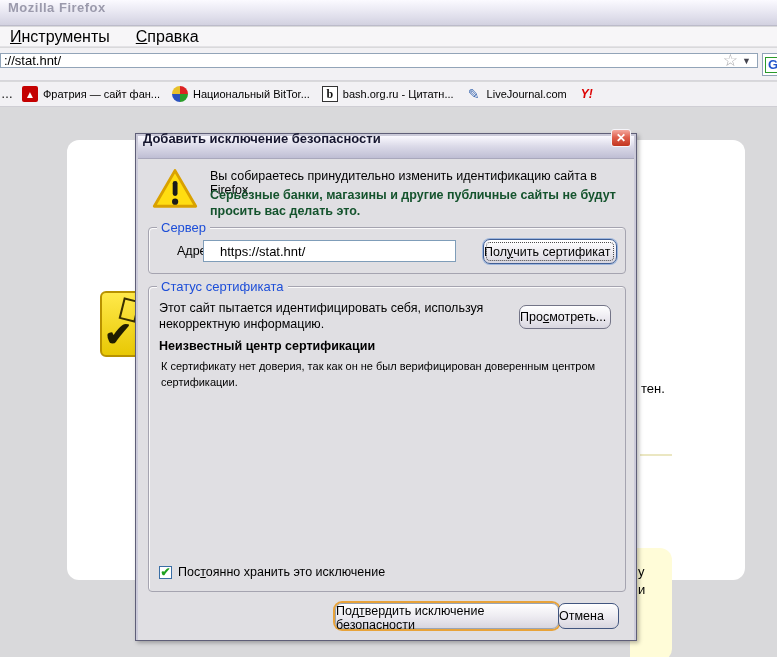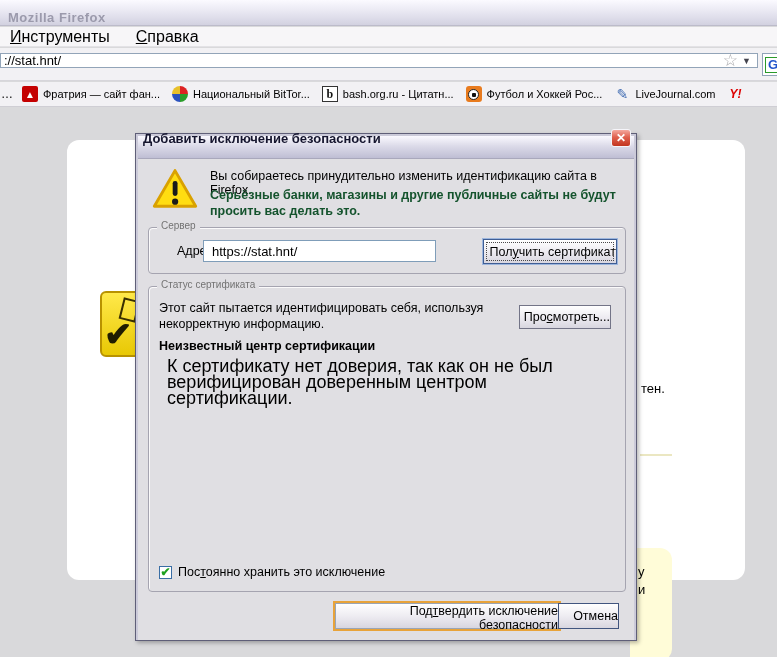--- a/index.html
+++ b/index.html
@@ -3,21 +3,21 @@
 <meta charset="utf-8">
 <style>
   * { margin:0; padding:0; box-sizing:border-box; }
   html,body { width:777px; height:657px; overflow:hidden; }
   body { font-family:"Liberation Sans", sans-serif; font-size:13px; background:#d9d9db; position:relative; }
   .ak { text-decoration:underline; }
 
   
   .titlebar { position:absolute; left:0; top:0; width:777px; height:26px;
     background:linear-gradient(#fbfaff,#e3e2ee 60%,#d2d1e0); border-bottom:1px solid #bcbbca;
-    display:flex; align-items:flex-end; padding-left:8px; }
+    display:flex; align-items:flex-start; padding-left:8px; }
   .titlebar-text { font-weight:bold; font-size:13px; color:#9b9aac; letter-spacing:.5px; }
 
   .menubar { position:absolute; left:0; top:27px; width:777px; height:20px;
     background:#f7f6f8; display:flex; align-items:center; gap:26px; padding-left:10px;
     border-bottom:1px solid #e3e2e6; }
   .menu-item { font-size:16px; color:#000; cursor:default; }
 
   .navbar { position:absolute; left:0; top:48px; width:777px; height:33px;
     background:#f2f1f4; border-bottom:1px solid #d7d6db; }
   .urlbar { position:absolute; left:0; top:5px; width:758px; height:15px;
@@ -74,39 +74,39 @@
     background:linear-gradient(#f4a99f,#e0614e 45%,#c23520); color:#fff; font-weight:bold;
     font-size:12px; line-height:16px; text-align:center; cursor:default; }
   .dlg-body { position:relative; height:481px; background:#e0dfe3; }
 
   .warn-icon { position:absolute; left:14px; top:9px; }
   .warn-text1 { position:absolute; left:72px; top:10px; width:412px; font-size:12.5px; color:#000; }
   .warn-text2 { position:absolute; left:72px; top:28px; width:412px; font-size:12.5px; font-weight:bold; color:#14532d; line-height:16px; }
 
   .groupbox { position:absolute; border:1px solid #a5a4b0; border-radius:4px;
     box-shadow:inset 1px 1px 0 rgba(255,255,255,.85); }
-  .gb-legend { position:absolute; top:-8px; left:8px; background:#e0dfe3; padding:0 4px; font-size:10px; color:#737373; }
+  .gb-legend { position:absolute; top:-8px; left:8px; background:#e0dfe3; padding:0 4px; font-size:13px; color:#1d4ed8; }
   .gb-server { left:10px; top:68px; width:478px; height:47px; }
   .gb-status { left:10px; top:127px; width:478px; height:306px; }
 
   .addr-label { position:absolute; left:28px; top:16px; font-size:12.5px; }
-  .addr-input { position:absolute; left:54px; top:12px; width:233px; height:22px;
+  .addr-input { position:absolute; left:54px; top:12px; width:253px; height:22px;
     border:1px solid #7f9db9; background:#fff; font-family:"Liberation Sans",sans-serif;
-    font-size:13px; padding-left:8px; }
+    font-size:13px; padding-left:16px; }
 
   .btn { background:linear-gradient(#ffffff,#eceaf0 55%,#d8d6df); border:1px solid #737487;
-    border-radius:0; font-family:"Liberation Sans",sans-serif; font-size:12.5px; color:#000;
-    text-align:right; cursor:default; }
+    border-radius:7px; font-family:"Liberation Sans",sans-serif; font-size:12.5px; color:#000;
+    text-align:left; cursor:default; }
   .btn-getcert { position:absolute; left:334px; top:11px; width:134px; height:25px;
     border-color:#3f5e95; box-shadow:0 0 0 1px #9db6dd; outline:1px dotted #4a4a4a; outline-offset:-4px; }
   .btn-view { position:absolute; right:14px; top:18px; width:92px; height:24px; }
 
   .st-intro { position:absolute; left:10px; top:13px; width:350px; font-size:12.5px; line-height:16px; }
   .st-heading { position:absolute; left:10px; top:52px; font-size:12.5px; font-weight:bold; }
-  .st-body { position:absolute; left:18px; top:71px; width:450px; font-size:18px; line-height:16px; }
+  .st-body { position:absolute; left:12px; top:71px; width:450px; font-size:11px; line-height:16px; }
 
   .chk-row { position:absolute; left:10px; bottom:12px; display:flex; align-items:center; gap:6px; }
   .chk-box { width:13px; height:13px; background:#fff; border:1px solid #3a6ea5;
     color:#1fa11f; font-size:12px; font-weight:bold; line-height:11px; text-align:center; }
   .chk-label { font-size:12.5px; }
 
   .btn-confirm { position:absolute; left:197px; top:444px; width:224px; height:26px;
     border-color:#9aa5b5; box-shadow:0 0 0 2px #e8a33a; }
   .btn-cancel { position:absolute; left:420px; top:444px; width:61px; height:26px;
     border-color:#41557f; }
@@ -140,26 +140,20 @@
     <span class="ic ic-fratria">▲</span>
     <span class="bm-label">Фратрия — сайт фан...</span>
   </span>
   <span class="bm">
     <span class="ic ic-bittorrent"></span>
     <span class="bm-label">Национальный BitTor...</span>
   </span>
   <span class="bm">
     <span class="ic ic-bash">b</span>
     <span class="bm-label">bash.org.ru - Цитатн...</span>
-  </span>
-  <span class="bm">
-    <span class="ic ic-football">
-        <span class="ball"></span>
-      </span>
-    <span class="bm-label">Футбол и Хоккей Рос...</span>
   </span>
   <span class="bm">
     <span class="ic ic-lj">✎</span>
     <span class="bm-label">LiveJournal.com</span>
   </span>
   <span class="bm">
     <span class="ic ic-yahoo">Y!</span>
 
   </span>
 </div>

